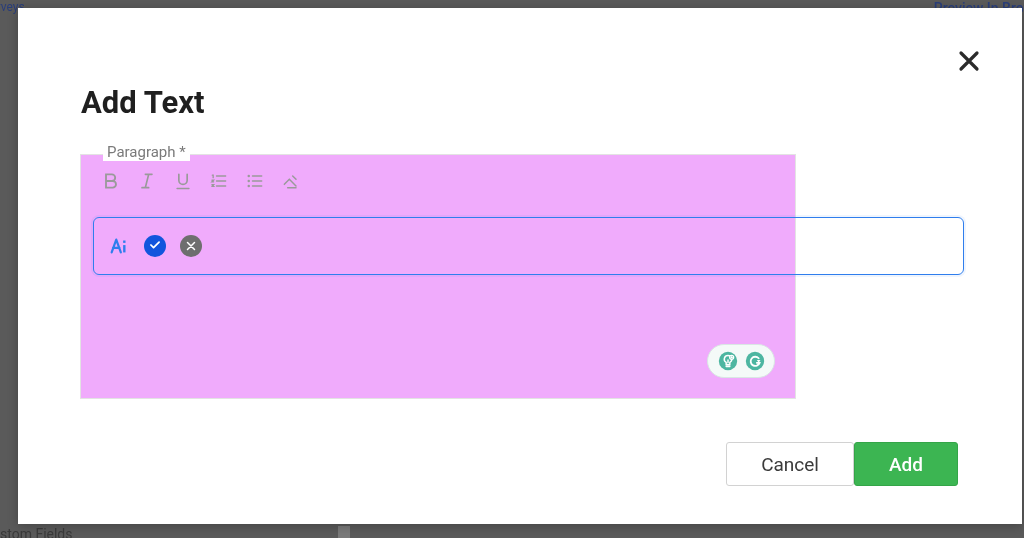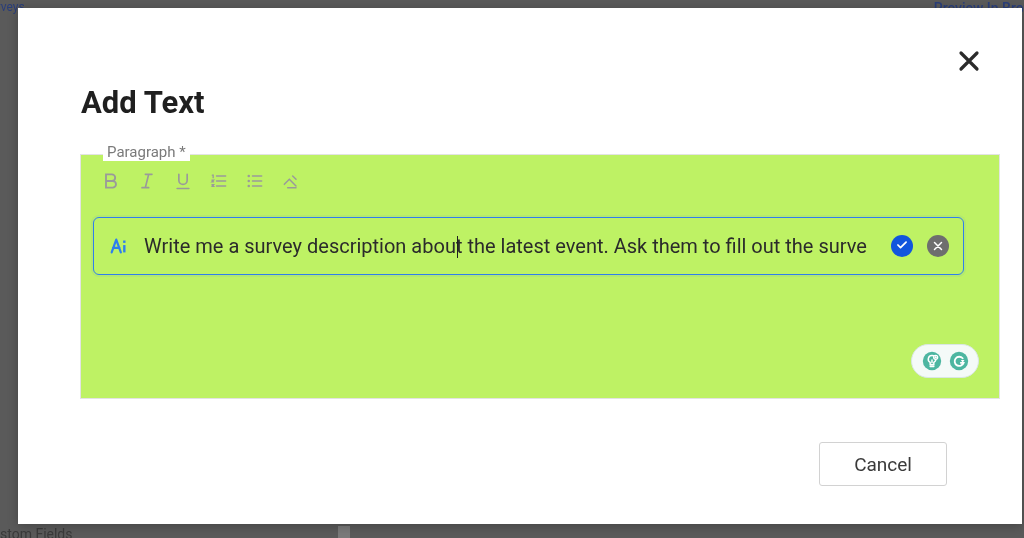--- a/index.html
+++ b/index.html
@@ -35,23 +35,23 @@
       width: 30px; height: 30px; cursor: pointer;
       display: flex; align-items: center; justify-content: center;
     }
     .close-btn svg { width: 24px; height: 24px; }
     .modal-title {
       position: absolute; left: 63px; top: 76px;
       font-size: 31px; font-weight: 700; color: #1f1f1f;
     }
     .editor-frame {
       position: absolute; left: 62px; top: 146px;
-      width: 920px; height: 245px;
+      width: 716px; height: 245px;
       border: 1px solid #e3e3e3;
-      background: #bef264;
+      background: #f0abfc;
     }
     .field-label {
       position: absolute; left: 22px; top: -12px;
       background: #fff; padding: 0 4px;
       font-size: 15px; color: #7a7a7a;
     }
     .toolbar {
       position: absolute; left: 18px; top: 16px;
       display: flex; gap: 12px; align-items: center;
     }
@@ -102,21 +102,21 @@
       width: 68px; height: 34px;
       border-radius: 18px;
       border: 1px solid #d9e7e4;
       background: #f4faf8;
       display: flex; align-items: center; justify-content: space-around;
       padding: 0 6px;
     }
     .assist-pill .pill-icon { width: 22px; height: 22px; display:flex; align-items:center; justify-content:center; }
 
     .footer {
-      position: absolute; right: 75px; bottom: 38px;
+      position: absolute; right: 64px; bottom: 38px;
       display: flex;  text-align: right;
     }
     .btn {
       height: 44px; padding: 0 34px;
       border-radius: 3px; font-size: 19px;
       display: flex; align-items: center; justify-content: center;
       cursor: pointer;
     }
     .btn-cancel {
       background: #fff; border: 1px solid #d2d2d2; color: #3a3a3a;
@@ -199,24 +199,20 @@
       </div>
 
       <div class="ai-input-row">
         <span class="ai-icon">
           <svg viewBox="0 0 24 24">
               <path d="M4 19 L9 5 L14 19 M5.5 14 H12.5" stroke="#2f7eed" stroke-width="2.4" fill="none" stroke-linecap="round" stroke-linejoin="round"></path>
               <rect x="16.5" y="6" width="2.6" height="2.6" fill="#2f7eed"></rect>
               <rect x="16.5" y="11" width="2.6" height="8" fill="#2f7eed"></rect>
             </svg>
         </span>
-        <div class="ai-text-wrap">
-          <input class="ai-input" type="text" value="Write me a survey description about the latest event. Ask them to fill out the surve" style="">
-          <span class="caret"></span>
-        </div>
         <div class="confirm-btn" title="Accept">
           <span>
             <svg viewBox="0 0 24 24">
                 <path d="M5 12l4.5 4.5L19 7" stroke="#fff" stroke-width="3" fill="none" stroke-linecap="round" stroke-linejoin="round"></path>
               </svg>
           </span>
         </div>
         <div class="clear-btn" title="Dismiss">
           <span>
             <svg viewBox="0 0 24 24">
@@ -241,16 +237,17 @@
               <circle cx="12" cy="12" r="10" fill="#4db6a1"></circle>
               <path d="M16 9a5 5 0 1 0 1 5h-3" stroke="#fff" stroke-width="2" fill="none" stroke-linecap="round"></path>
               <path d="M15 11l2 3 2-3" fill="#fff" transform="translate(-1 0)"></path>
             </svg>
         </span>
       </div>
     </div>
 
     <div class="footer">
       <div class="btn btn-cancel">Cancel</div>
+      <div class="btn btn-add">Add</div>
     </div>
 
   </div>
 </div>
 
 </body></html>

